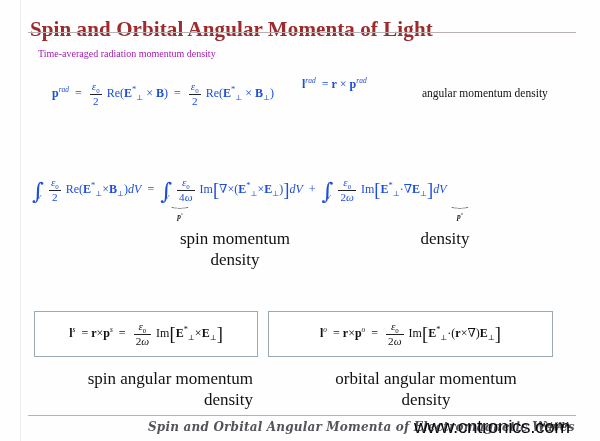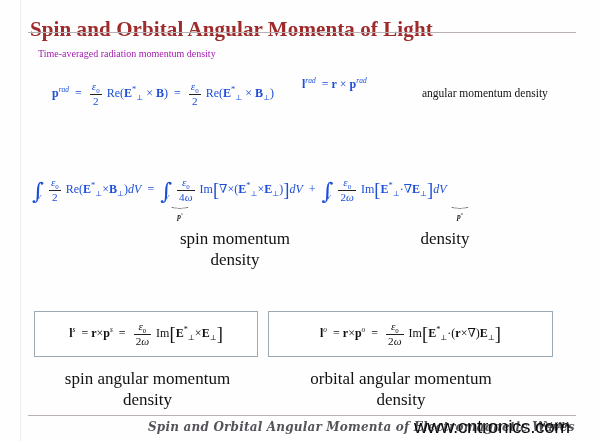--- a/index.html
+++ b/index.html
@@ -165,22 +165,22 @@
 
   .cap {
     position: absolute;
     font-size: 17px;
     text-align: center;
     line-height: 1.22;
     color: #111;
   }
   .cap1 { left: 150px; top: 229px; width: 170px; }
   .cap2 { left: 355px; top: 229px; width: 180px; }
-  .cap3 { left: 30px;  top: 369px; width: 235px; }
-  .cap4 { left: 271px; top: 369px; width: 260px; }
+  .cap3 { left: 18px;  top: 369px; width: 235px; text-align: right; }
+  .cap4 { left: 296px; top: 369px; width: 260px; }
 
   .eqbox {
     position: absolute;
     border: 1px solid #9aa9b4;
     background: #ffffff;
     box-sizing: border-box;
     display: flex;
     align-items: center;
     justify-content: center;
   }

